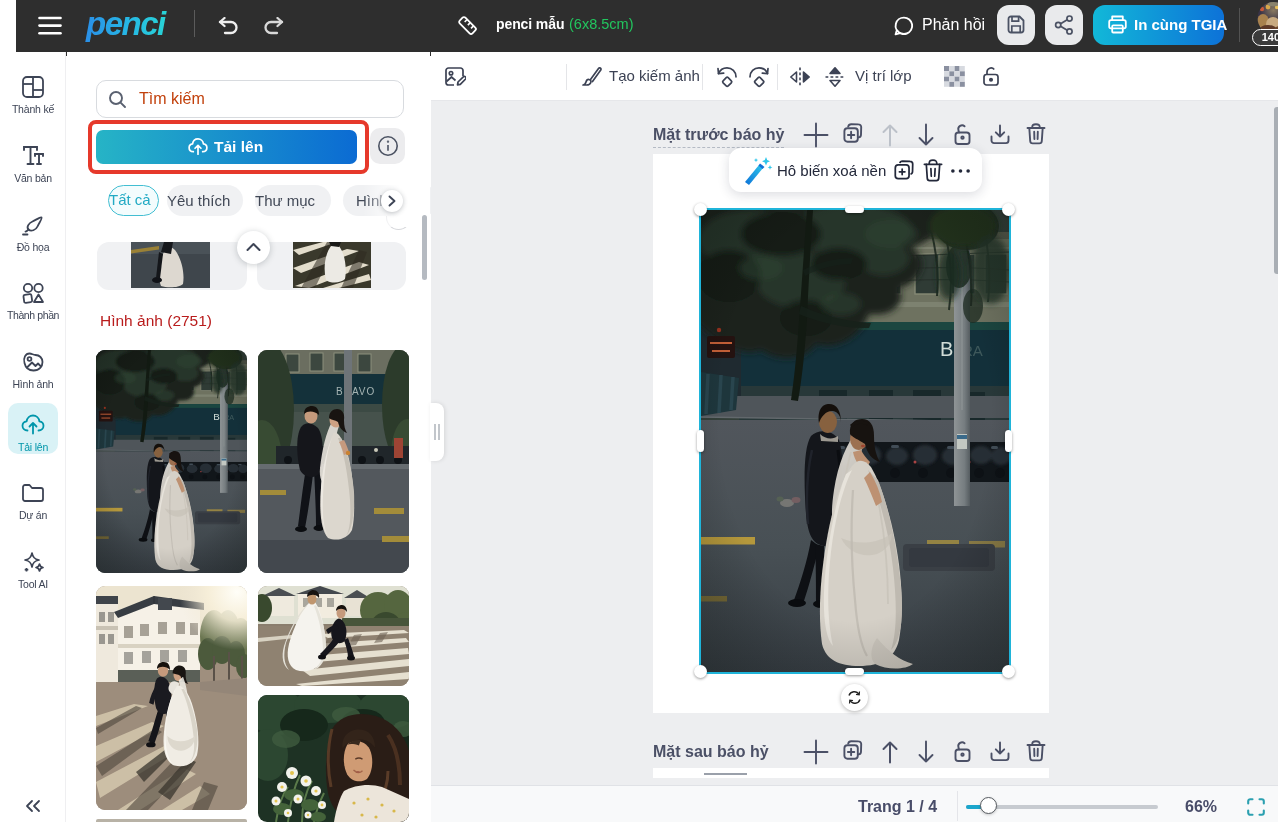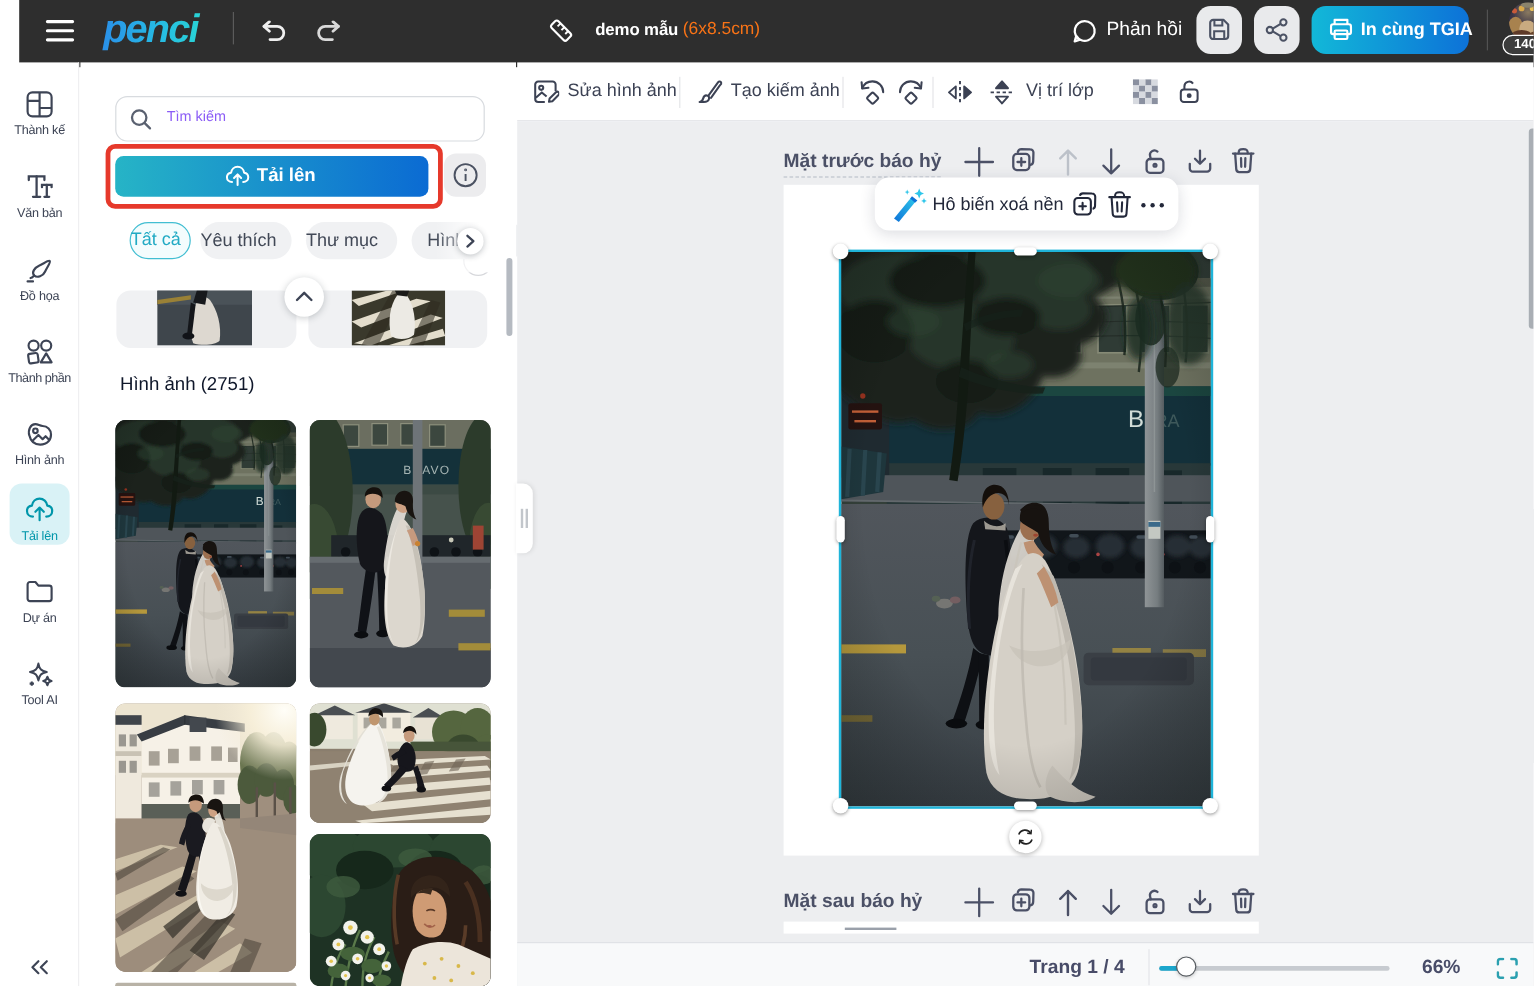--- a/index.html
+++ b/index.html
@@ -60,22 +60,22 @@
   </svg>
 
   <svg class="abs" style="left:440px;top:14px" width="23" height="23" viewBox="0 0 23 23">
     <g transform="rotate(45 11.5 11.5)">
       <rect x="2.5" y="7.5" width="18" height="8" rx="2" fill="none" stroke="#fff" stroke-width="1.8"></rect>
       <line x1="7" y1="7.5" x2="7" y2="11" stroke="#fff" stroke-width="1.6"></line>
       <line x1="11.5" y1="7.5" x2="11.5" y2="11" stroke="#fff" stroke-width="1.6"></line>
       <line x1="16" y1="7.5" x2="16" y2="11" stroke="#fff" stroke-width="1.6"></line>
     </g>
   </svg>
-  <div class="abs" style="left:480px;top:16px;font-size:14px;font-weight:bold;color:#fff;letter-spacing:-0.1px">demo mẫu</div>
-  <div class="abs" style="left:553px;top:16px;font-size:14.5px;color:#f97316">(6x8.5cm)</div>
+  <div class="abs" style="left:480px;top:16px;font-size:14px;font-weight:bold;color:#fff;letter-spacing:-0.1px">penci mẫu</div>
+  <div class="abs" style="left:553px;top:16px;font-size:14.5px;color:#22c55e">(6x8.5cm)</div>
 
   <svg class="abs" style="left:878px;top:16px" width="20" height="20" viewBox="0 0 20 20">
     <path d="M10 1.6 a8.2 8.2 0 1 1 -7.1 12.3 L1.6 18.4 L6.1 17.1 A8.2 8.2 0 0 1 10 1.6 Z" fill="none" stroke="#fff" stroke-width="1.9" stroke-linejoin="round"></path>
   </svg>
   <div class="abs" style="left:906px;top:16px;font-size:16px;color:#fff">Phản hồi</div>
 
   <div class="abs" style="left:981px;top:5px;width:38px;height:40px;border-radius:12px;background:#e9eaec"></div>
   <svg class="abs" style="left:990px;top:14px" width="20" height="21" viewBox="0 0 20 21">
     <path d="M2.5 5 A2.5 2.5 0 0 1 5 2.5 H13.5 L17.5 6.5 V16 A2.5 2.5 0 0 1 15 18.5 H5 A2.5 2.5 0 0 1 2.5 16 Z" fill="none" stroke="#4b5264" stroke-width="1.8" stroke-linejoin="round"></path>
     <path d="M6 2.8 V7.2 H12.6 V2.8" fill="none" stroke="#4b5264" stroke-width="1.7"></path>
@@ -236,21 +236,21 @@
 </div>
 <div id="panel">
 
   <div class="abs" style="left:29px;top:28px;width:308px;height:38px;border:1.5px solid #d8dbdf;border-radius:10px;"></div>
   <svg class="abs" style="left:41px;top:38px" width="19" height="19" viewBox="0 0 19 19">
       <g fill="none" stroke="#5a6170" stroke-width="1.9" stroke-linecap="round">
         <circle cx="8" cy="8" r="6"></circle>
         <line x1="12.6" y1="12.6" x2="17" y2="17"></line>
       </g>
     </svg>
-  <div class="abs" style="left:72px;top:38px;font-size:12px;color:#8b5cf6">Tìm kiếm</div>
+  <div class="abs" style="left:72px;top:38px;font-size:16px;color:#c2410c">Tìm kiếm</div>
 
   <div class="abs" style="left:21px;top:68px;width:281px;height:54px;border:4px solid #e6392b;border-radius:8px"></div>
   <div class="abs" style="left:29px;top:78px;width:261px;height:34px;border-radius:7px;background:linear-gradient(90deg,#26b4c6,#0b6bd3)"></div>
   <svg class="abs" style="left:120px;top:84px" width="22" height="22" viewBox="0 0 26 26">
       <g fill="none" stroke="#fff" stroke-width="2" stroke-linecap="round" stroke-linejoin="round">
       <path d="M7.5 18.5 C4.5 18.5 2.5 16.5 2.5 13.8 C2.5 11.3 4.3 9.6 6.6 9.3 C7.1 6 9.7 3.5 13 3.5 C16.3 3.5 19 6 19.4 9.3 C21.7 9.6 23.5 11.3 23.5 13.8 C23.5 16.5 21.5 18.5 18.5 18.5"></path>
       <path d="M13 21.5 V11.5 M9.5 14.5 L13 11 L16.5 14.5"></path>
       </g>
     </svg>
   <div class="abs" style="left:147px;top:86px;font-size:15.5px;font-weight:bold;color:#fff">Tải lên</div>
@@ -304,21 +304,21 @@
       </g>
     <path d="M38 4 C32 12 30 26 33 38 C38 42 48 41 52 37 C54 26 52 12 46 4 C43 1 40 1 38 4 Z" fill="#eceae4"></path>
     <path d="M38 4 L36 0 H48 L46 5 Z" fill="#1a1a18"></path>
   </svg>
 
   <div class="abs" style="left:170px;top:179px;width:33px;height:33px;border-radius:50%;background:#fff;box-shadow:0 1px 6px rgba(40,50,60,.25)"></div>
   <svg class="abs" style="left:179px;top:190px" width="15" height="10" viewBox="0 0 15 10">
       <path d="M1.5 8 L7.5 2 L13.5 8" fill="none" stroke="#3d4455" stroke-width="2" stroke-linecap="round" stroke-linejoin="round"></path>
     </svg>
 
-  <div class="abs" style="left:33px;top:260px;font-size:15.5px;font-weight:500;color:#0f172a">Hình ảnh (2751)</div>
+  <div class="abs" style="left:33px;top:260px;font-size:15.5px;font-weight:500;color:#b91c1c">Hình ảnh (2751)</div>
 
   <div class="thumb" style="left:29px;top:298px;width:151px;height:223px">
       <svg width="151" height="223" viewBox="0 0 308 462" preserveAspectRatio="none">
         <use href="#scene-street"></use>
       </svg>
     </div>
   <div class="thumb" style="left:191px;top:298px;width:151px;height:223px">
       <svg width="151" height="223" viewBox="0 0 151 223">
         <use href="#scene-bravo"></use>
       </svg>
@@ -349,21 +349,20 @@
 <div id="toolbar">
 
   <svg class="abs" style="left:12px;top:13px" width="23" height="23" viewBox="0 0 23 23">
       <g fill="none" stroke="#3c4254" stroke-width="1.7" stroke-linejoin="round">
     <path d="M20 11 V5.5 A2.5 2.5 0 0 0 17.5 3 H5.5 A2.5 2.5 0 0 0 3 5.5 V17.5 A2.5 2.5 0 0 0 5.5 20 H11"></path>
     <circle cx="8" cy="8.2" r="1.7"></circle>
         <path d="M3.5 16.5 L8.5 12 L12.5 15.5"></path>
     <path d="M14.5 19.8 L15 17 L20.3 11.8 A1.6 1.6 0 0 1 22.6 14 L17.3 19.3 Z"></path>
       </g>
     </svg>
-  <div class="tbtxt" style="left:42px">Sửa hình ảnh</div>
   <div class="tbsep" style="left:135px;top:12px"></div>
 
   <svg class="abs" style="left:149px;top:13px" width="23" height="23" viewBox="0 0 23 23">
       <g fill="none" stroke="#3c4254" stroke-width="1.7" stroke-linecap="round">
     <path d="M3 20 C5 20 5.5 18.7 6 17 C6.5 15.2 7.5 14.3 9 14.5 C10.5 14.7 11.3 16 10.8 17.5 C10.3 19.2 8.5 20 6.5 20 Z" stroke-linejoin="round"></path>
     <path d="M10.5 14.5 L18.5 3.5 C19.2 2.5 20.6 2.8 21 3.8 C21.3 4.6 20.8 5.3 20 6 L12.5 16.5"></path>
       </g>
     </svg>
   <div class="tbtxt" style="left:178px">Tạo kiếm ảnh</div>
   <div class="tbsep" style="left:271px;top:12px"></div>

